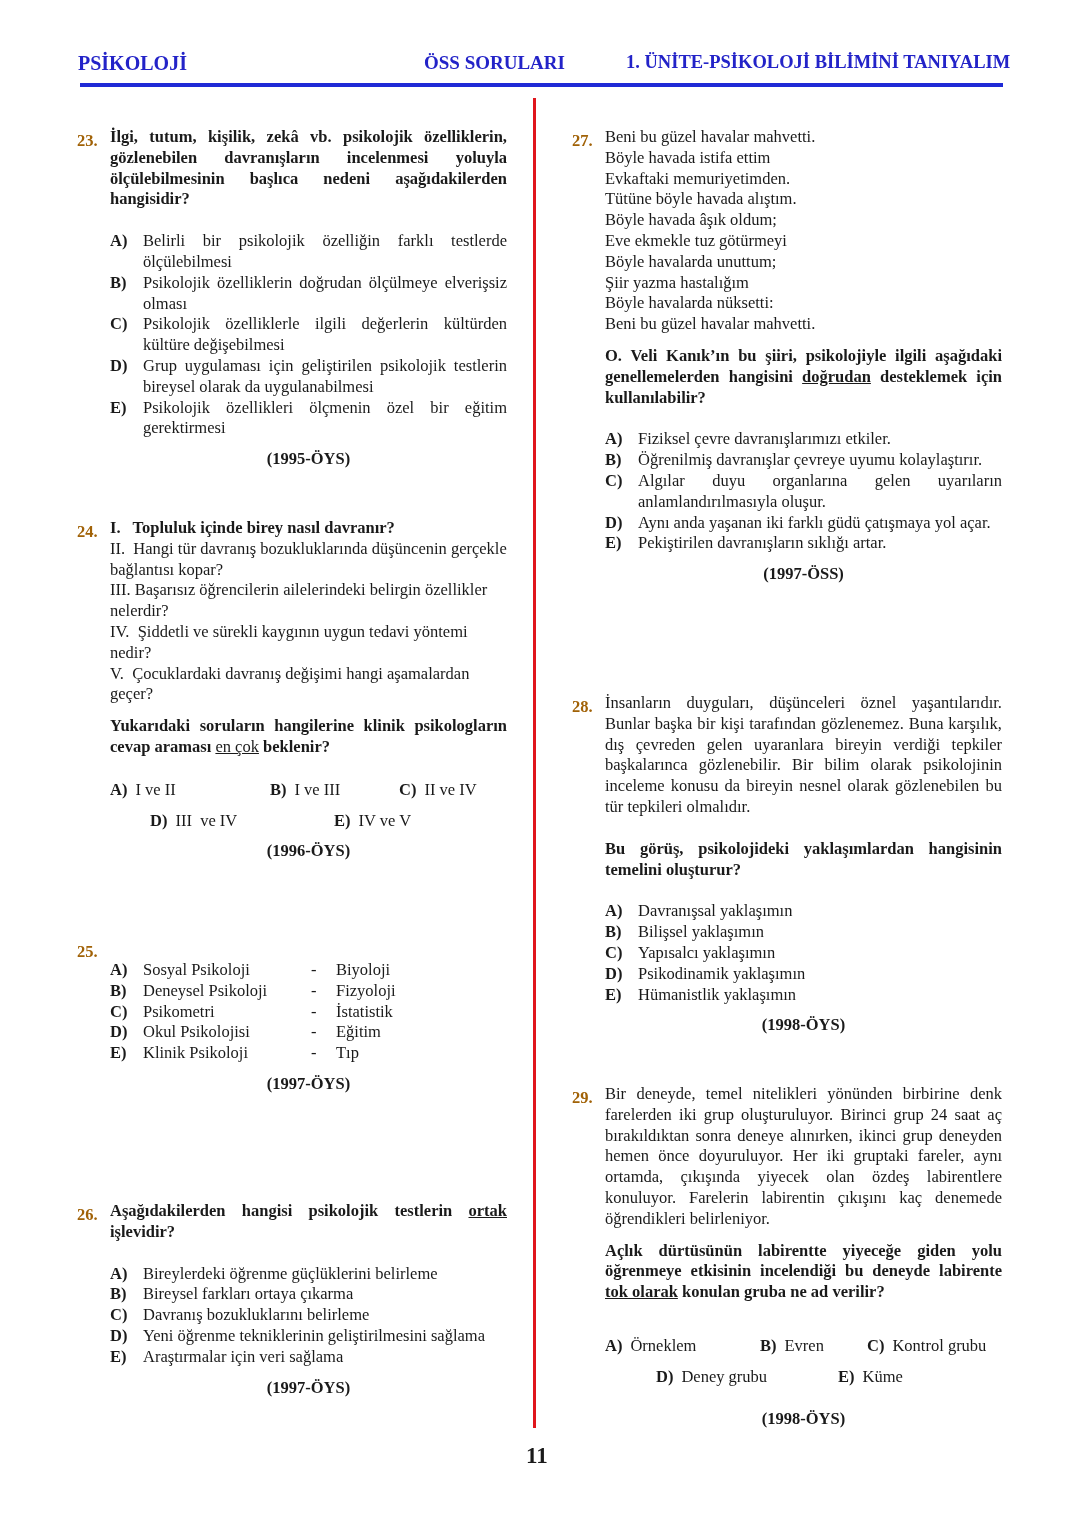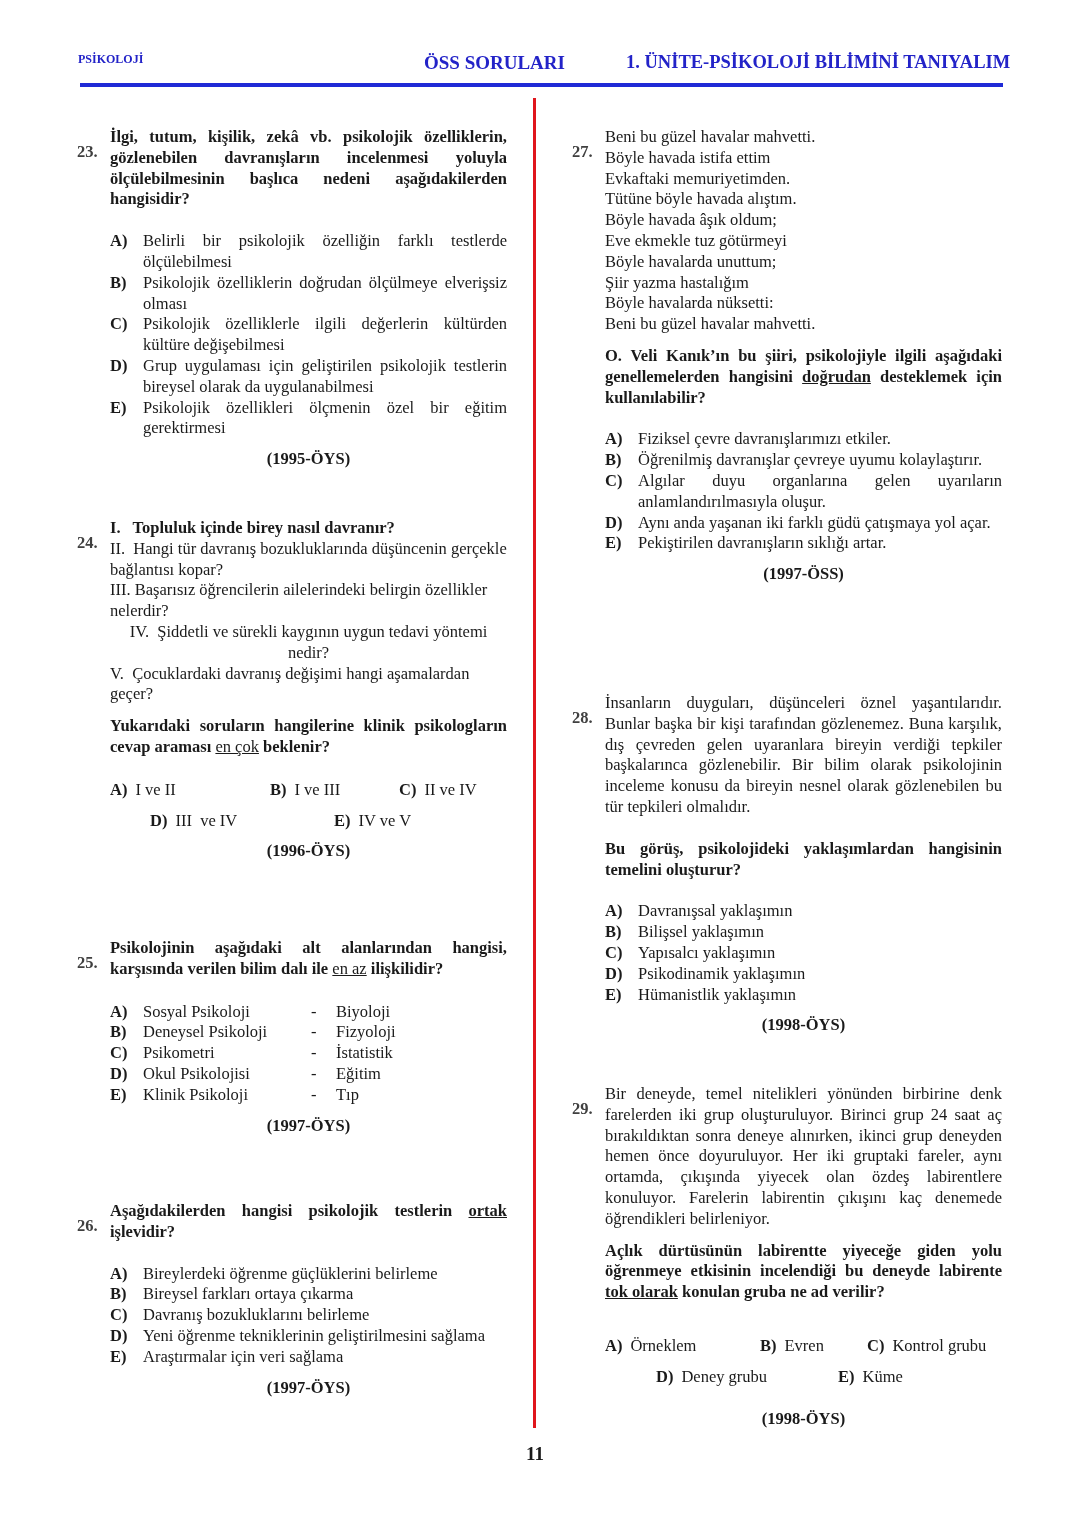--- a/index.html
+++ b/index.html
@@ -1,26 +1,26 @@
 <!DOCTYPE html>
 <html><head>
 <meta charset="utf-8">
 <style>
   html, body { margin:0; padding:0; background:#ffffff; }
   body { width:1080px; height:1527px; position:relative; overflow:hidden;
          font-family:"Liberation Serif", serif; color:#1a1a1a; font-size:16.5px; }
   .hdr { position:absolute; top:52px; font-weight:bold; color:#2323c8; font-size:19px; }
-  #hdr-left { left:78px; font-size:12px; }
+  #hdr-left { left:78px; font-size:20px; }
   #hdr-mid { left:424px; }
   #hdr-right { left:626px; font-size:18.5px; }
   .hdr-rule { position:absolute; left:80px; top:83px; width:923px; height:4px; background:#1f2ad6; }
   .vrule { position:absolute; left:533px; top:98px; width:3px; height:1330px; background:#e0161c; }
-  .pageno { position:absolute; left:526px; top:1443px; font-weight:bold; font-size:19px; }
+  .pageno { position:absolute; left:526px; top:1443px; font-weight:bold; font-size:23px; }
   .q { position:absolute; line-height:20.8px; }
-  .qnum { position:absolute; left:-33px; top:15px; color:#404040; font-weight:bold; }
+  .qnum { position:absolute; left:-33px; top:4px; color:#a16207; font-weight:bold; }
   .stem { font-weight:bold; text-align:justify; }
   .p { text-align:justify; }
   .opts { margin-top:18px; }
   .opt { display:flex; text-align:justify; }
   .opt .lbl { font-weight:bold; min-width:33px; flex:none; }
   .opt .txt { flex:1; text-align:justify; }
   .src { text-align:center; font-weight:bold; margin-top:10px; }
   u { text-decoration:underline; }
   .row { display:flex; }
   .cell { display:flex; }
@@ -63,21 +63,21 @@
       </div>
   </div>
   <div class="src">(1995-ÖYS)</div>
 </div>
 
 <div class="q" style="left:110px; top:518px; width:397px;">
   <span class="qnum">24.</span>
   <div style="white-space:pre;font-weight:bold;">I.   Topluluk içinde birey nasıl davranır?</div>
   <div style="white-space:pre-wrap;">II.  Hangi tür davranış bozukluklarında düşüncenin gerçekle bağlantısı kopar?</div>
   <div style="white-space:pre-wrap;">III. Başarısız öğrencilerin ailelerindeki belirgin özellikler nelerdir?</div>
-  <div style="white-space:pre-wrap;text-align:center;">IV.  Şiddetli ve sürekli kaygının uygun tedavi yöntemi nedir?</div>
+  <div style="white-space:pre-wrap;">IV.  Şiddetli ve sürekli kaygının uygun tedavi yöntemi nedir?</div>
   <div style="white-space:pre-wrap;">V.  Çocuklardaki davranış değişimi hangi aşamalardan geçer?</div>
   <div class="stem" style="margin-top:11px;"><span>Yukarıdaki soruların hangilerine klinik psikologların cevap araması </span><u style="font-weight:normal;">en çok</u><span> beklenir?</span></div>
   <div class="row" style="margin-top:22px;">
     <div class="cell" style="width:160px;">
         <span class="lbl">A)</span>
         <span>I ve II</span>
       </div>
     <div class="cell" style="width:129px;">
         <span class="lbl">B)</span>
         <span>I ve III</span>
@@ -95,21 +95,20 @@
     <div class="cell">
         <span class="lbl">E)</span>
         <span>IV ve V</span>
       </div>
   </div>
   <div class="src">(1996-ÖYS)</div>
 </div>
 
 <div class="q" style="left:110px; top:938px; width:397px;">
   <span class="qnum">25.</span>
-  <div class="stem"><span>Psikolojinin aşağıdaki alt alanlarından hangisi, karşısında verilen bilim dalı ile </span><u style="font-weight:normal;">en az</u><span> ilişkilidir?</span></div>
   <div class="opts" style="margin-top:22px;">
     <div class="opt pair">
         <span class="lbl">A)</span>
         <span class="c1">Sosyal Psikoloji</span>
         <span class="c2">-</span>
         <span>Biyoloji</span>
       </div>
     <div class="opt pair">
         <span class="lbl">B)</span>
         <span class="c1">Deneysel Psikoloji</span>

